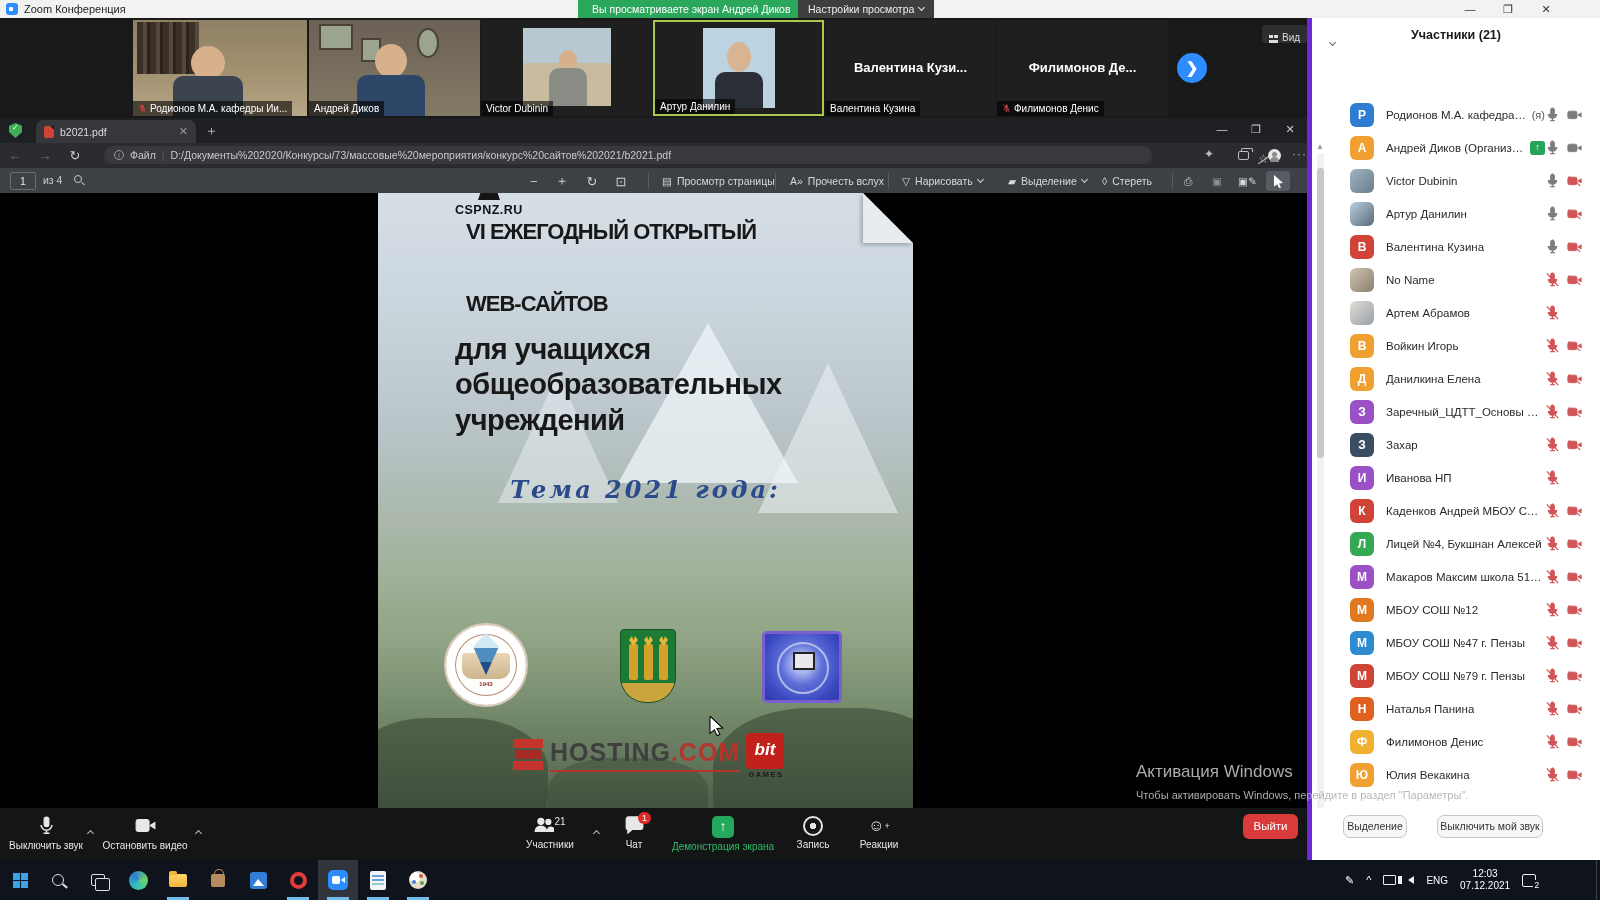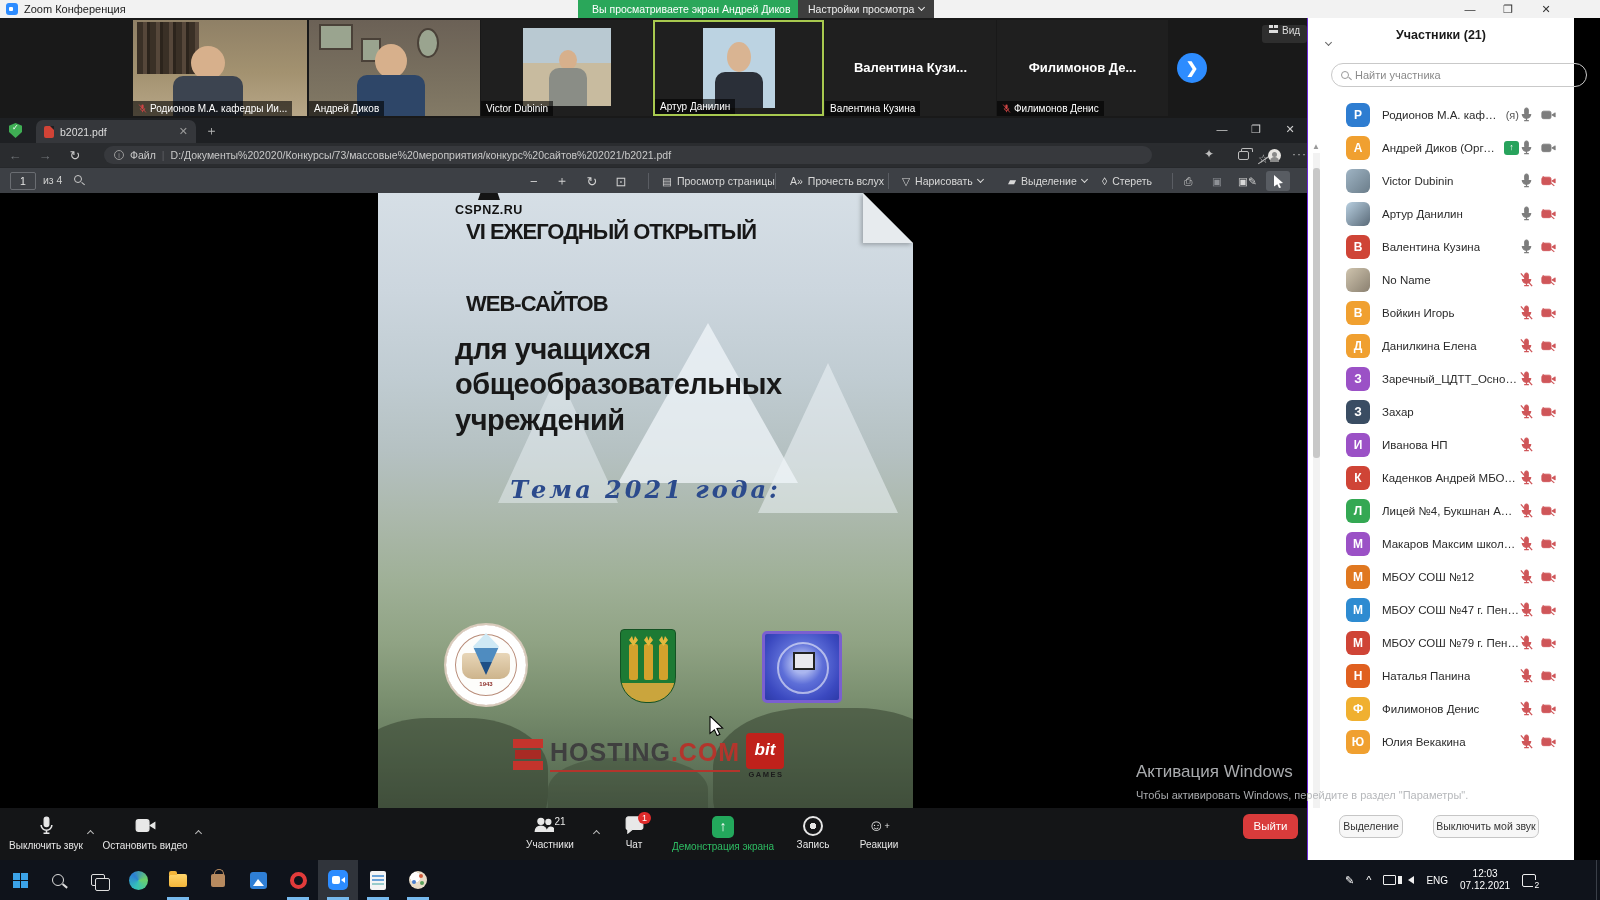--- a/index.html
+++ b/index.html
@@ -27,21 +27,21 @@
   .body{position:absolute;border-radius:10px 10px 0 0}
   .room1{background:linear-gradient(180deg,#8f8066 0%,#a39270 55%,#b7a687 100%)}
   .room1 .shelf{position:absolute;left:4px;top:2px;width:62px;height:52px;background:repeating-linear-gradient(90deg,#3a3026 0 6px,#56473a 6px 10px,#2c241c 10px 13px)}
   .room2{background:linear-gradient(180deg,#6b6156 0%,#79705f 60%,#837a66 100%)}
   .frame{position:absolute;border:2px solid #4a4138;background:#9aa48f}
   .photo-tile{background:#1f1f1f}
   .inphoto{position:absolute;overflow:hidden}
   .beach{background:linear-gradient(180deg,#b9c9d2 0 45%,#c8bb9f 45% 100%)}
   .bluebg{background:linear-gradient(180deg,#bcd3e2 0 100%)}
   .next-btn{position:absolute;left:1177px;top:35px;width:30px;height:30px;border-radius:50%;background:#2d8cff;color:#fff;display:flex;align-items:center;justify-content:center;font-size:15px;font-weight:bold}
-  .view-btn{position:absolute;left:1262px;top:7px;height:18px;background:#2e2e2e;color:#ddd;font-size:10px;display:flex;align-items:flex-start;gap:4px;padding:0 7px;border-radius:3px}
+  .view-btn{position:absolute;left:1262px;top:7px;height:18px;background:#2e2e2e;color:#ddd;font-size:10px;display:flex;align-items:flex-end;gap:4px;padding:0 7px;border-radius:3px}
   .grid-icon{display:inline-block;width:9px;height:8px;background:
     linear-gradient(#ddd,#ddd) 0 0/4px 3px no-repeat,
     linear-gradient(#ddd,#ddd) 5px 0/4px 3px no-repeat,
     linear-gradient(#ddd,#ddd) 0 5px/9px 3px no-repeat}
 
   
   .browser{left:0;top:118px;width:1307px;height:690px;background:#2a2c2f;z-index:4}
   .tabstrip{position:absolute;left:0;top:0;width:100%;height:25px;background:#1e2023}
   .shield{position:absolute;left:9px;top:5px;width:13px;height:15px;background:#3fae54;clip-path:polygon(50% 0,100% 18%,100% 60%,50% 100%,0 60%,0 18%)}
   .shield::after{content:"✓";position:absolute;left:3px;top:0px;color:#fff;font-size:8px}
@@ -115,21 +115,21 @@
   .zt-item .lbl{margin-top:3px;white-space:nowrap}
   .zt-item.green{color:#2ebd63}
   .zt-chev{position:absolute;color:#bbb;font-size:9px}
   svg.wic{fill:#e8e8e8;stroke:#e8e8e8}
   .share-ic{width:22px;height:22px;margin:0 auto;background:#23a85c;border-radius:5px;color:#fff;font-size:14px;line-height:21px;font-weight:bold}
   .rec-ic{width:20px;height:20px;margin:0 auto;border:2px solid #e6e6e6;border-radius:50%;background:radial-gradient(circle,#e6e6e6 0 28%,transparent 30%)}
   .chatbadge{position:absolute;left:50%;margin-left:4px;top:-4px;background:#e02b2b;color:#fff;border-radius:8px;font-size:9px;padding:0 4px;line-height:12px}
   .leave-btn{position:absolute;left:1243px;top:814px;width:55px;height:25px;background:#d93b3b;border-radius:6px;color:#fff;font-size:11.5px;text-align:center;line-height:25px;z-index:21}
 
   
-  .panel{left:1307px;top:18px;width:267px;height:842px;background:#fff;border-left:1px solid #6d28d9;z-index:15;color:#1a1a1a}
+  .panel{left:1307px;top:18px;width:293px;height:842px;background:#fff;border-left:5px solid #6d28d9;z-index:15;color:#1a1a1a}
   .panel-title{position:absolute;left:0;right:0;top:10px;text-align:center;font-size:12.5px;font-weight:bold}
   .panel-chev{position:absolute;left:18px;top:13px;color:#666}
   .searchbox{position:absolute;left:23px;top:45px;width:256px;height:24px;border:1px solid #c9c9c9;border-radius:12px;display:flex;align-items:center;gap:6px;padding:0 9px;color:#8a8a8a;font-size:11px}
   .mag2{width:8px;height:8px;border:1.3px solid #9a9a9a;border-radius:50%;position:relative;flex:none}
   .mag2::after{content:"";position:absolute;left:6px;top:6px;width:4px;height:1.3px;background:#9a9a9a;transform:rotate(40deg)}
   .scrolltrack{position:absolute;left:5px;top:135px;width:7px;height:655px;background:#f2f2f2}
   .scrollthumb{position:absolute;left:0;top:15px;width:7px;height:290px;background:#c8c8c8;border-radius:3px}
   .scrollup{position:absolute;left:4px;top:124px;color:#999;font-size:8px}
   .plist{position:absolute;left:0;right:6px;top:80px}
   .p-row{height:33px;display:flex;align-items:center;padding-left:38px;padding-right:12px}
@@ -432,24 +432,20 @@
     <div class="zt-item" style="left:848px;top:8px;width:62px">
       <div style="font-size:16px;line-height:20px">☺<span style="font-size:9px;vertical-align:top">+</span></div>
       <div class="lbl">Реакции</div>
     </div>
   </div>
   <div class="abs leave-btn">Выйти</div>
 
   <div class="abs panel">
     <span class="panel-chev"><span class="chev"></span></span>
     <div class="panel-title">Участники (21)</div>
-    <div class="searchbox">
-      <span class="mag2"></span>
-      <span>Найти участника</span>
-    </div>
     <span class="scrollup">▲</span>
     <div class="scrolltrack">
         <div class="scrollthumb"></div>
       </div>
     <div class="plist" id="plist">
   <div class="p-row">
     <span class="p-av" style="background: rgb(46, 125, 209);">Р</span>
     <span class="p-name">Родионов М.А. кафедра Ии...</span>
     <span class="p-tag">(я)</span>
 
@@ -575,20 +571,41 @@
       <span class="pic p-cam off">
         <svg viewBox="0 0 18 16">
                 <rect class="mainshape" x="1" y="4" width="11" height="9" rx="2"></rect>
                 <path class="mainshape" d="M13 8.5l4-2.5v5z"></path>
                 <line class="slash" x1="2" y1="3" x2="16" y2="14.5" stroke-width="1.4"></line>
               </svg>
       </span>
     </span>
   </div>
 
+  <div class="p-row">
+    <span class="p-av" style="background: linear-gradient(135deg, rgb(224, 220, 212), rgb(154, 160, 168));"></span>
+    <span class="p-name">Артем Абрамов</span>
+
+    <span class="p-icons">
+      <span class="pic p-mic off">
+        <svg viewBox="0 0 16 16">
+                <rect class="mainshape" x="6" y="1" width="4" height="8" rx="2"></rect>
+                <path class="mainshape" d="M3.5 7.5a4.5 4.5 0 0 0 9 0M8 12v2.5M5.5 14.5h5" fill="none" stroke-width="1.3"></path>
+                <line class="slash" x1="2" y1="1.5" x2="14" y2="15" stroke-width="1.4"></line>
+              </svg>
+      </span>
+      <span class="pic p-cam none">
+        <svg viewBox="0 0 18 16">
+                <rect class="mainshape" x="1" y="4" width="11" height="9" rx="2"></rect>
+                <path class="mainshape" d="M13 8.5l4-2.5v5z"></path>
+                <line class="slash" x1="2" y1="3" x2="16" y2="14.5" stroke-width="1.4"></line>
+              </svg>
+      </span>
+    </span>
+  </div>
 
   <div class="p-row">
     <span class="p-av" style="background: rgb(240, 160, 48);">В</span>
     <span class="p-name">Войкин Игорь</span>
 
     <span class="p-icons">
       <span class="pic p-mic off">
         <svg viewBox="0 0 16 16">
                 <rect class="mainshape" x="6" y="1" width="4" height="8" rx="2"></rect>
                 <path class="mainshape" d="M3.5 7.5a4.5 4.5 0 0 0 9 0M8 12v2.5M5.5 14.5h5" fill="none" stroke-width="1.3"></path>

